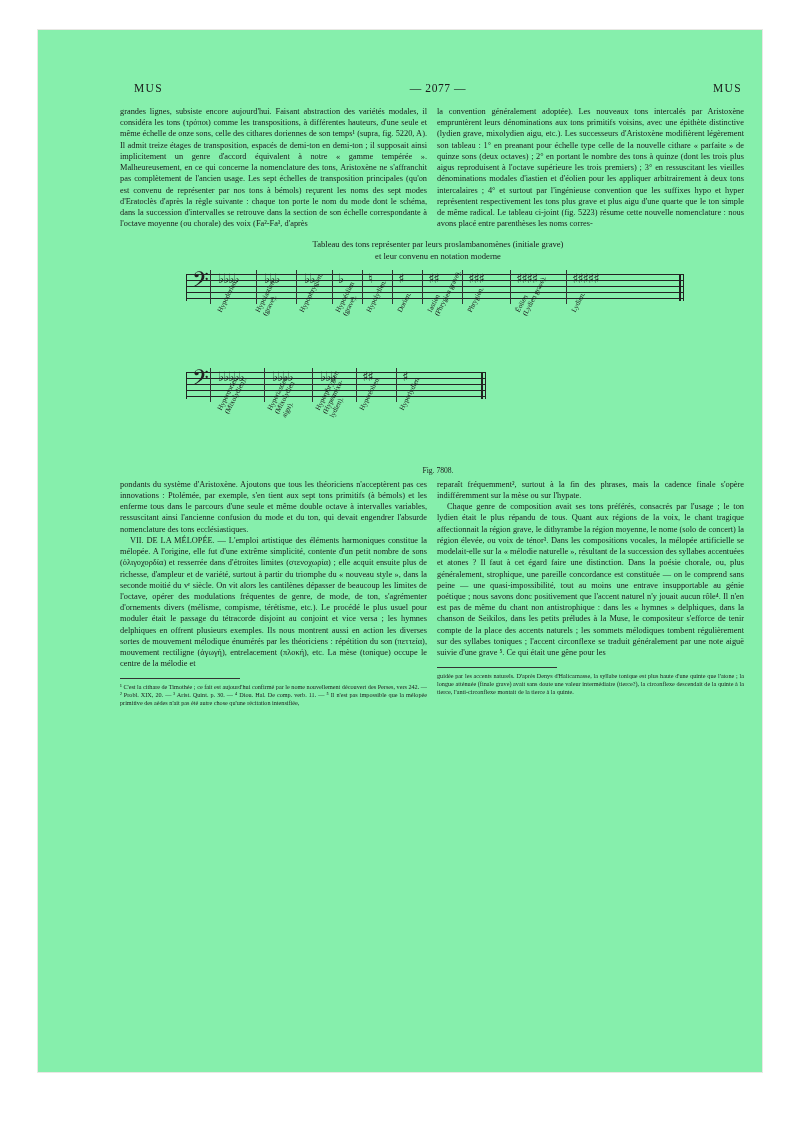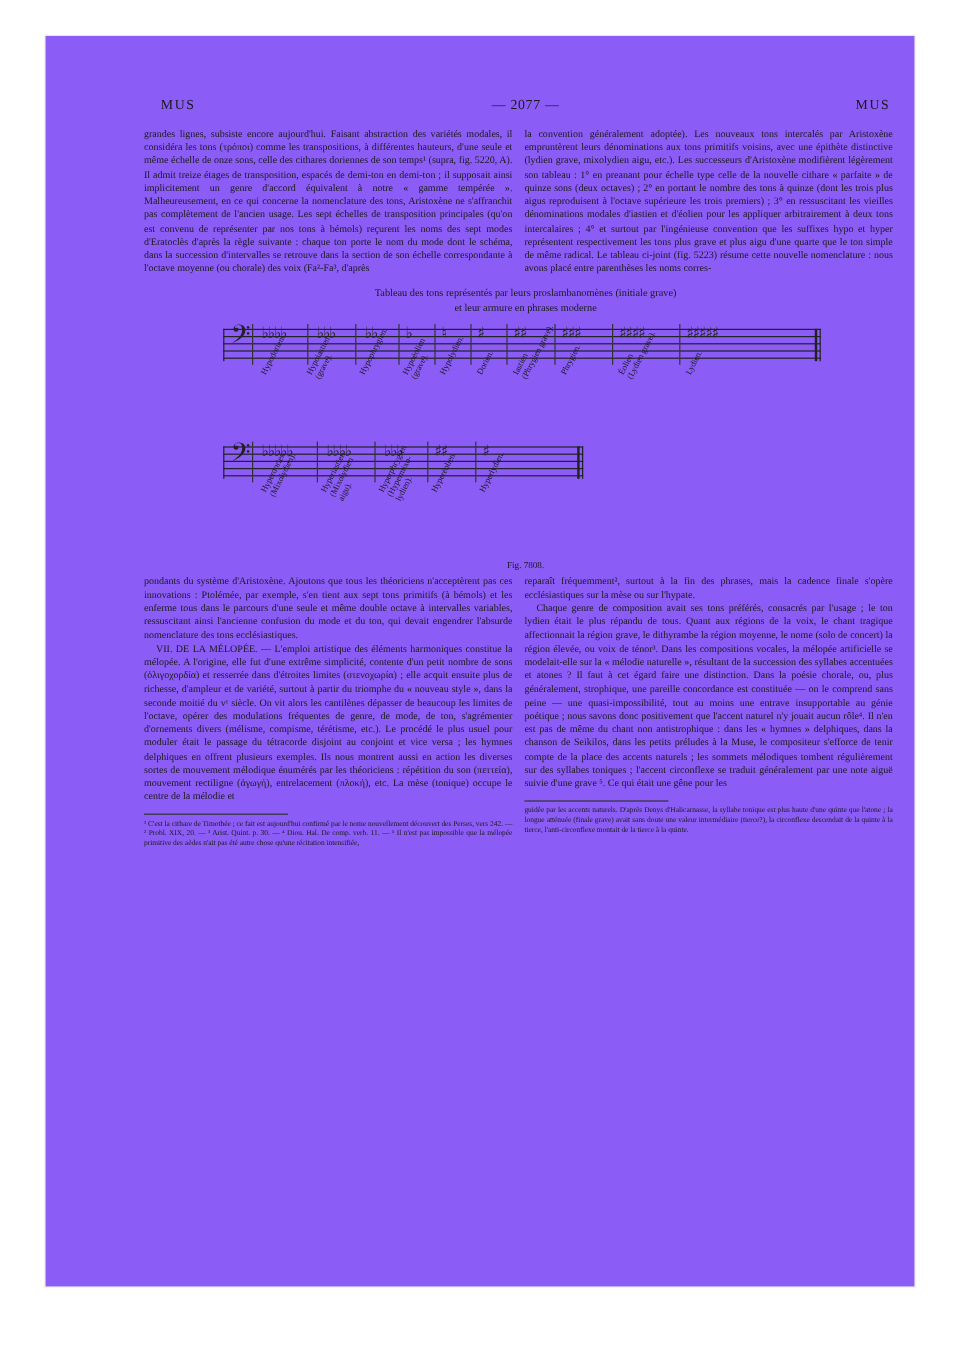--- a/index.html
+++ b/index.html
@@ -15,21 +15,21 @@
     overflow: hidden;
     font-family: "Liberation Serif", serif;
     color: #1a1a1a;
   }
   .sheet {
     position: absolute;
     left: 38px;
     top: 30px;
     width: 724px;
     height: 1042px;
-    background: #8b5cf6;
+    background: #86efac;
     box-shadow: 0 0 0 1px #e8e8e4;
   }
   .content {
     position: absolute;
     left: 82px;
     top: 52px;
     width: 636px;
   }
   
   .runhead {
@@ -172,22 +172,22 @@
         <div class="col">
           <p class="noind">grandes lignes, subsiste encore aujourd'hui. Faisant abstraction des variétés modales, il considéra les tons (τρόποι) comme les transpositions, à différentes hauteurs, d'une seule et même échelle de onze sons, celle des cithares doriennes de son temps¹ (supra, fig. 5220, A). Il admit treize étages de transposition, espacés de demi-ton en demi-ton ; il supposait ainsi implicitement un genre d'accord équivalent à notre « gamme tempérée ». Malheureusement, en ce qui concerne la nomenclature des tons, Aristoxène ne s'affranchit pas complètement de l'ancien usage. Les sept échelles de transposition principales (qu'on est convenu de représenter par nos tons à bémols) reçurent les noms des sept modes d'Eratoclès d'après la règle suivante : chaque ton porte le nom du mode dont le schéma, dans la succession d'intervalles se retrouve dans la section de son échelle correspondante à l'octave moyenne (ou chorale) des voix (Fa²-Fa³, d'après</p>
         </div>
         <div class="col">
           <p class="noind">la convention généralement adoptée). Les nouveaux tons intercalés par Aristoxène empruntèrent leurs dénominations aux tons primitifs voisins, avec une épithète distinctive (lydien grave, mixolydien aigu, etc.). Les successeurs d'Aristoxène modifièrent légèrement son tableau : 1° en preanant pour échelle type celle de la nouvelle cithare « parfaite » de quinze sons (deux octaves) ; 2° en portant le nombre des tons à quinze (dont les trois plus aigus reproduisent à l'octave supérieure les trois premiers) ; 3° en ressuscitant les vieilles dénominations modales d'iastien et d'éolien pour les appliquer arbitrairement à deux tons intercalaires ; 4° et surtout par l'ingénieuse convention que les suffixes hypo et hyper représentent respectivement les tons plus grave et plus aigu d'une quarte que le ton simple de même radical. Le tableau ci-joint (fig. 5223) résume cette nouvelle nomenclature : nous avons placé entre parenthèses les noms corres-</p>
         </div>
       </div>
 
       <div class="figure">
         <div class="fig-title">
-          <div>Tableau des tons représentés par leurs proslambanomènes (initiale grave)</div>
-          <div>et leur armure en phrases moderne</div>
+          <div>Tableau des tons représenter par leurs proslambanomènes (initiale grave)</div>
+          <div>et leur convenu en notation moderne</div>
         </div>
 
         <div class="staff-box">
 
           <div class="staff" style="left:28px; top:6px;">
             <div class="line" style="top:0px;"></div>
             <div class="line" style="top:6px;"></div>
             <div class="line" style="top:12px;"></div>
             <div class="line" style="top:18px;"></div>
             <div class="line" style="top:24px;"></div>
@@ -274,21 +274,21 @@
       </div>
 
       <div class="cols">
         <div class="col">
           <p class="noind">pondants du système d'Aristoxène. Ajoutons que tous les théoriciens n'acceptèrent pas ces innovations : Ptolémée, par exemple, s'en tient aux sept tons primitifs (à bémols) et les enferme tous dans le parcours d'une seule et même double octave à intervalles variables, ressuscitant ainsi l'ancienne confusion du mode et du ton, qui devait engendrer l'absurde nomenclature des tons ecclésiastiques.</p>
           <p>VII. DE LA MÉLOPÉE. — L'emploi artistique des éléments harmoniques constitue la mélopée. A l'origine, elle fut d'une extrême simplicité, contente d'un petit nombre de sons (ὀλιγοχορδία) et resserrée dans d'étroites limites (στενοχωρία) ; elle acquit ensuite plus de richesse, d'ampleur et de variété, surtout à partir du triomphe du « nouveau style », dans la seconde moitié du vᵉ siècle. On vit alors les cantilènes dépasser de beaucoup les limites de l'octave, opérer des modulations fréquentes de genre, de mode, de ton, s'agrémenter d'ornements divers (mélisme, compisme, térétisme, etc.). Le procédé le plus usuel pour moduler était le passage du tétracorde disjoint au conjoint et vice versa ; les hymnes delphiques en offrent plusieurs exemples. Ils nous montrent aussi en action les diverses sortes de mouvement mélodique énumérés par les théoriciens : répétition du son (πεττεία), mouvement rectiligne (ἀγωγή), entrelacement (πλοκή), etc. La mèse (tonique) occupe le centre de la mélodie et</p>
           <div class="rule"></div>
           <div class="fn">¹ C'est la cithare de Timothée ; ce fait est aujourd'hui confirmé par le nome nouvellement découvert des Perses, vers 242. — ² Probl. XIX, 20. — ³ Arist. Quint. p. 30. — ⁴ Diou. Hal. De comp. verb. 11. — ⁵ Il n'est pas impossible que la mélopée primitive des aèdes n'ait pas été autre chose qu'une récitation intensifiée,</div>
         </div>
         <div class="col">
-          <p class="noind">reparaît fréquemment², surtout à la fin des phrases, mais la cadence finale s'opère ecclésiastiques sur la mèse ou sur l'hypate.</p>
+          <p class="noind">reparaît fréquemment², surtout à la fin des phrases, mais la cadence finale s'opère indifféremment sur la mèse ou sur l'hypate.</p>
           <p>Chaque genre de composition avait ses tons préférés, consacrés par l'usage ; le ton lydien était le plus répandu de tous. Quant aux régions de la voix, le chant tragique affectionnait la région grave, le dithyrambe la région moyenne, le nome (solo de concert) la région élevée, ou voix de ténor³. Dans les compositions vocales, la mélopée artificielle se modelait-elle sur la « mélodie naturelle », résultant de la succession des syllabes accentuées et atones ? Il faut à cet égard faire une distinction. Dans la poésie chorale, ou, plus généralement, strophique, une pareille concordance est constituée — on le comprend sans peine — une quasi-impossibilité, tout au moins une entrave insupportable au génie poétique ; nous savons donc positivement que l'accent naturel n'y jouait aucun rôle⁴. Il n'en est pas de même du chant non antistrophique : dans les « hymnes » delphiques, dans la chanson de Seikilos, dans les petits préludes à la Muse, le compositeur s'efforce de tenir compte de la place des accents naturels ; les sommets mélodiques tombent régulièrement sur des syllabes toniques ; l'accent circonflexe se traduit généralement par une note aiguë suivie d'une grave ⁵. Ce qui était une gêne pour les</p>
           <div class="rule"></div>
           <div class="fn">guidée par les accents naturels. D'après Denys d'Halicarnasse, la syllabe tonique est plus haute d'une quinte que l'atone ; la longue atténuée (finale grave) avait sans doute une valeur intermédiaire (tierce?), la circonflexe descendait de la quinte à la tierce, l'anti-circonflexe montait de la tierce à la quinte.</div>
         </div>
       </div>
 
     </div>
   </div>
 </div>
 

